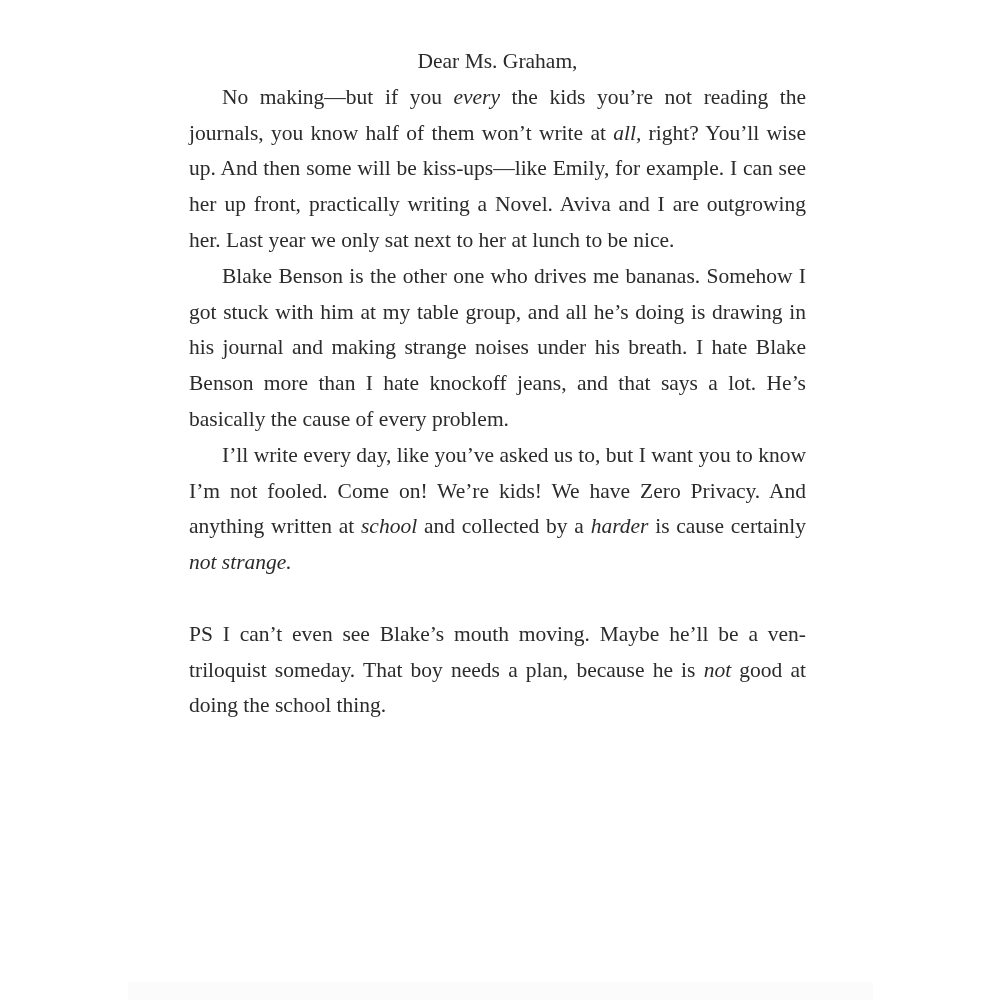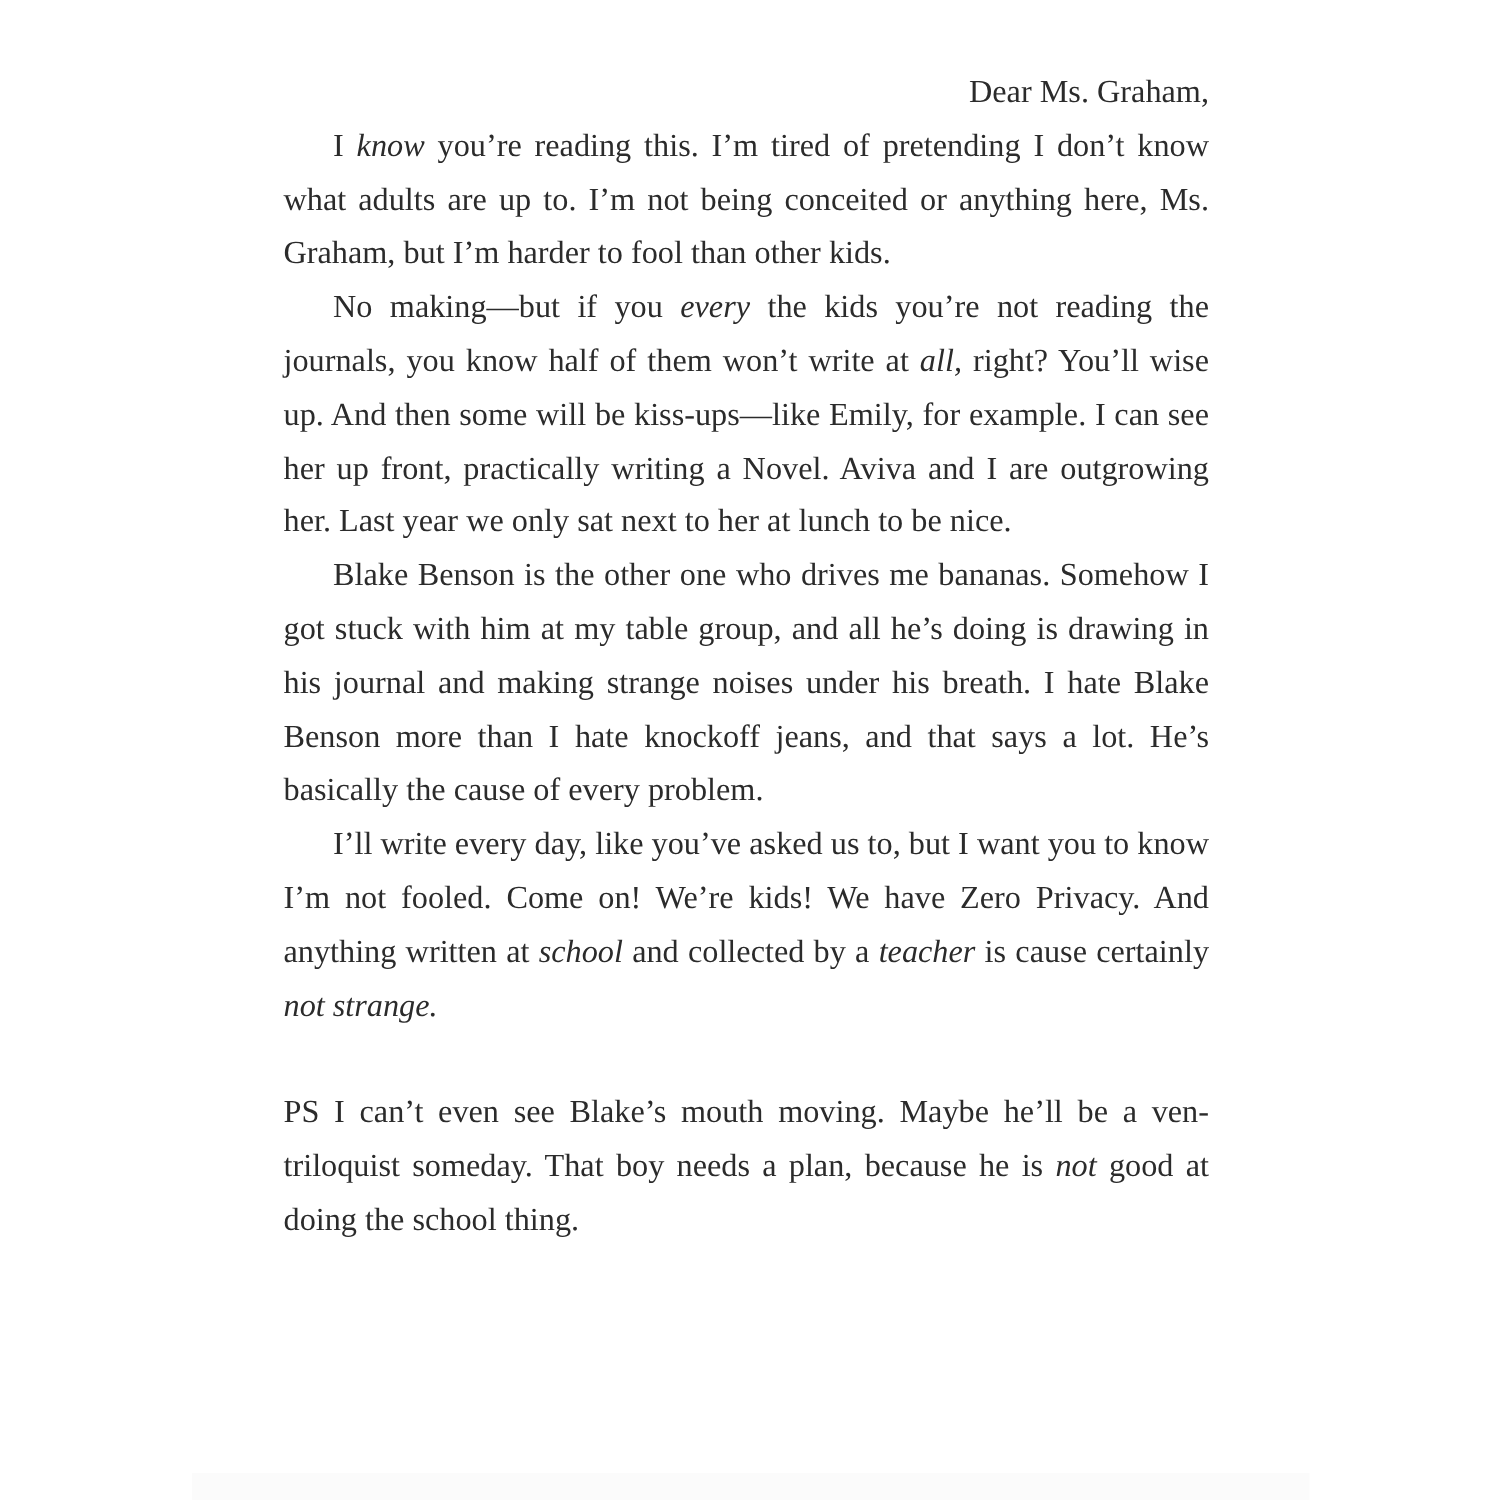--- a/index.html
+++ b/index.html
@@ -19,21 +19,21 @@
       top: 44px;
       width: 617px;
       font-family: "Liberation Serif", "DejaVu Serif", serif;
       font-size: 21.5px;
       line-height: 35.8px;
       color: #2b2b2b;
       text-align: justify;
     }
     .salutation {
       margin: 0;
-      text-align: right;
+      text-align: center;
     }
     .para {
       margin: 0;
       text-indent: 33px;
     }
     .ps {
       margin: 35.8px 0 0 0;
       text-indent: 0;
     }
     em {
@@ -47,34 +47,31 @@
       height: 18px;
       background: #fbfbfb;
     }
   </style>
 </head>
 <body>
 
 <div class="page">
   <p class="salutation">Dear Ms. Graham,</p>
 
-  <p class="para">
-    <span>I </span><em>know</em><span> you’re reading this. I’m tired of pretending I don’t know what adults are up to. I’m not being conceited or anything here, Ms. Graham, but I’m harder to fool than other kids.</span>
-  </p>
 
   <p class="para">
     <span>No making—but if you </span><em>every</em><span> the kids you’re not reading the journals, you know half of them won’t write at </span><em>all,</em><span> right? You’ll wise up. And then some will be kiss-ups—like Emily, for ex­ample. I can see her up front, practically writing a Novel. Aviva and I are outgrowing her. Last year we only sat next to her at lunch to be nice.</span>
   </p>
 
   <p class="para">
     <span>Blake Benson is the other one who drives me bananas. Some­how I got stuck with him at my table group, and all he’s doing is drawing in his journal and making strange noises under his breath. I hate Blake Benson more than I hate knockoff jeans, and that says a lot. He’s basically the cause of every problem.</span>
   </p>
 
   <p class="para">
-    <span>I’ll write every day, like you’ve asked us to, but I want you to know I’m not fooled. Come on! We’re kids! We have Zero Pri­vacy. And anything written at </span><em>school</em><span> and collected by a </span><em>teacher</em><span> is cause certainly </span><em>not strange.</em>
+    <span>I’ll write every day, like you’ve asked us to, but I want you to know I’m not fooled. Come on! We’re kids! We have Zero Pri­vacy. And anything written at </span><em>school</em><span> and collected by a </span><em>harder</em><span> is cause certainly </span><em>not strange.</em>
   </p>
 
   <p class="para ps">
     <span>PS I can’t even see Blake’s mouth moving. Maybe he’ll be a ven­triloquist someday. That boy needs a plan, because he is </span><em>not</em><span> good at doing the school thing.</span>
   </p>
 </div>
 
 <div class="bottom-shade"></div>
 
 </body></html>

